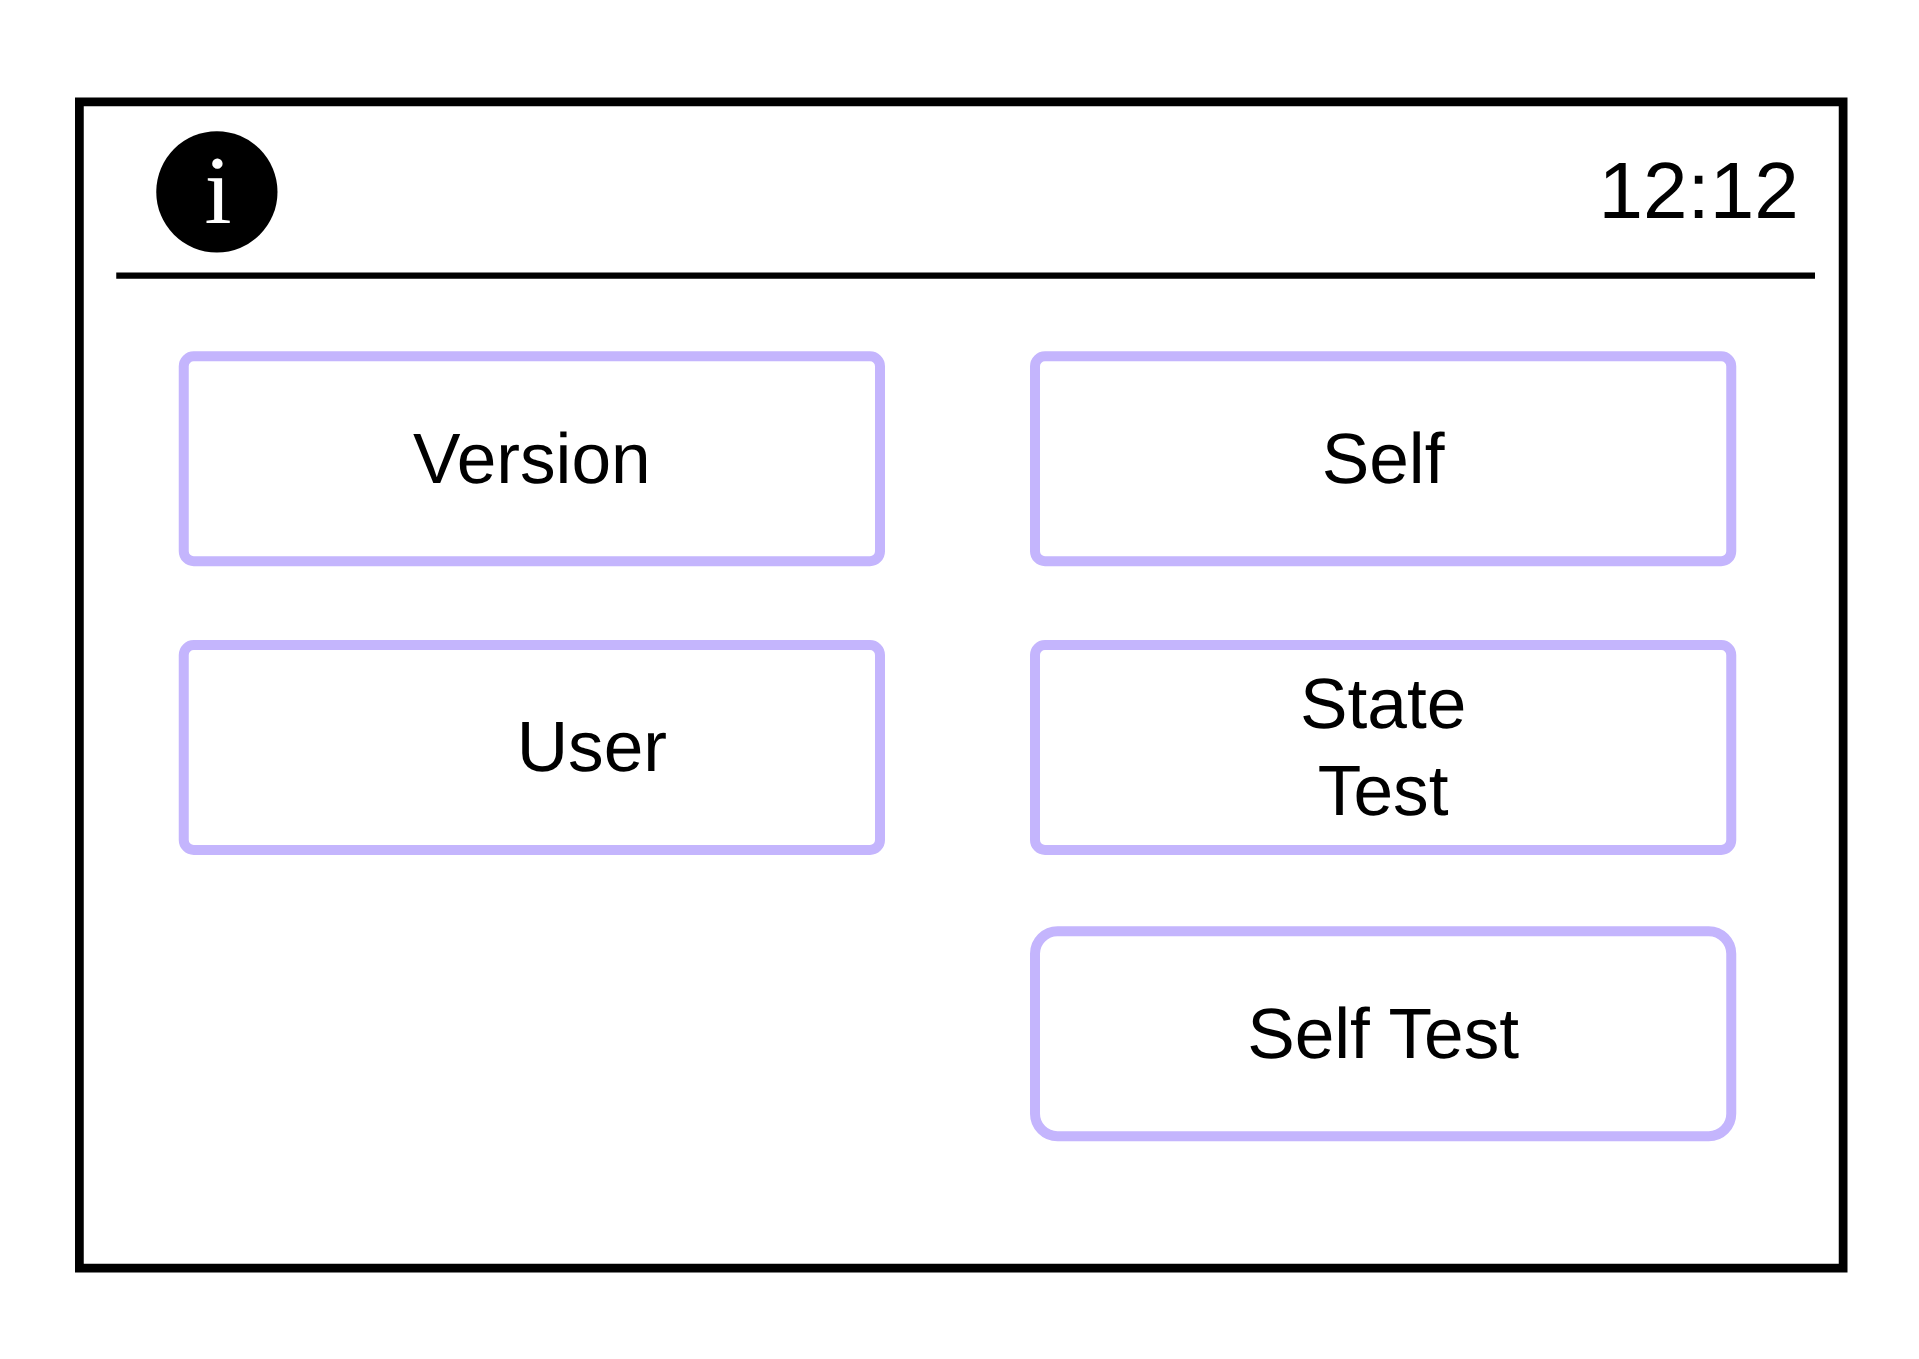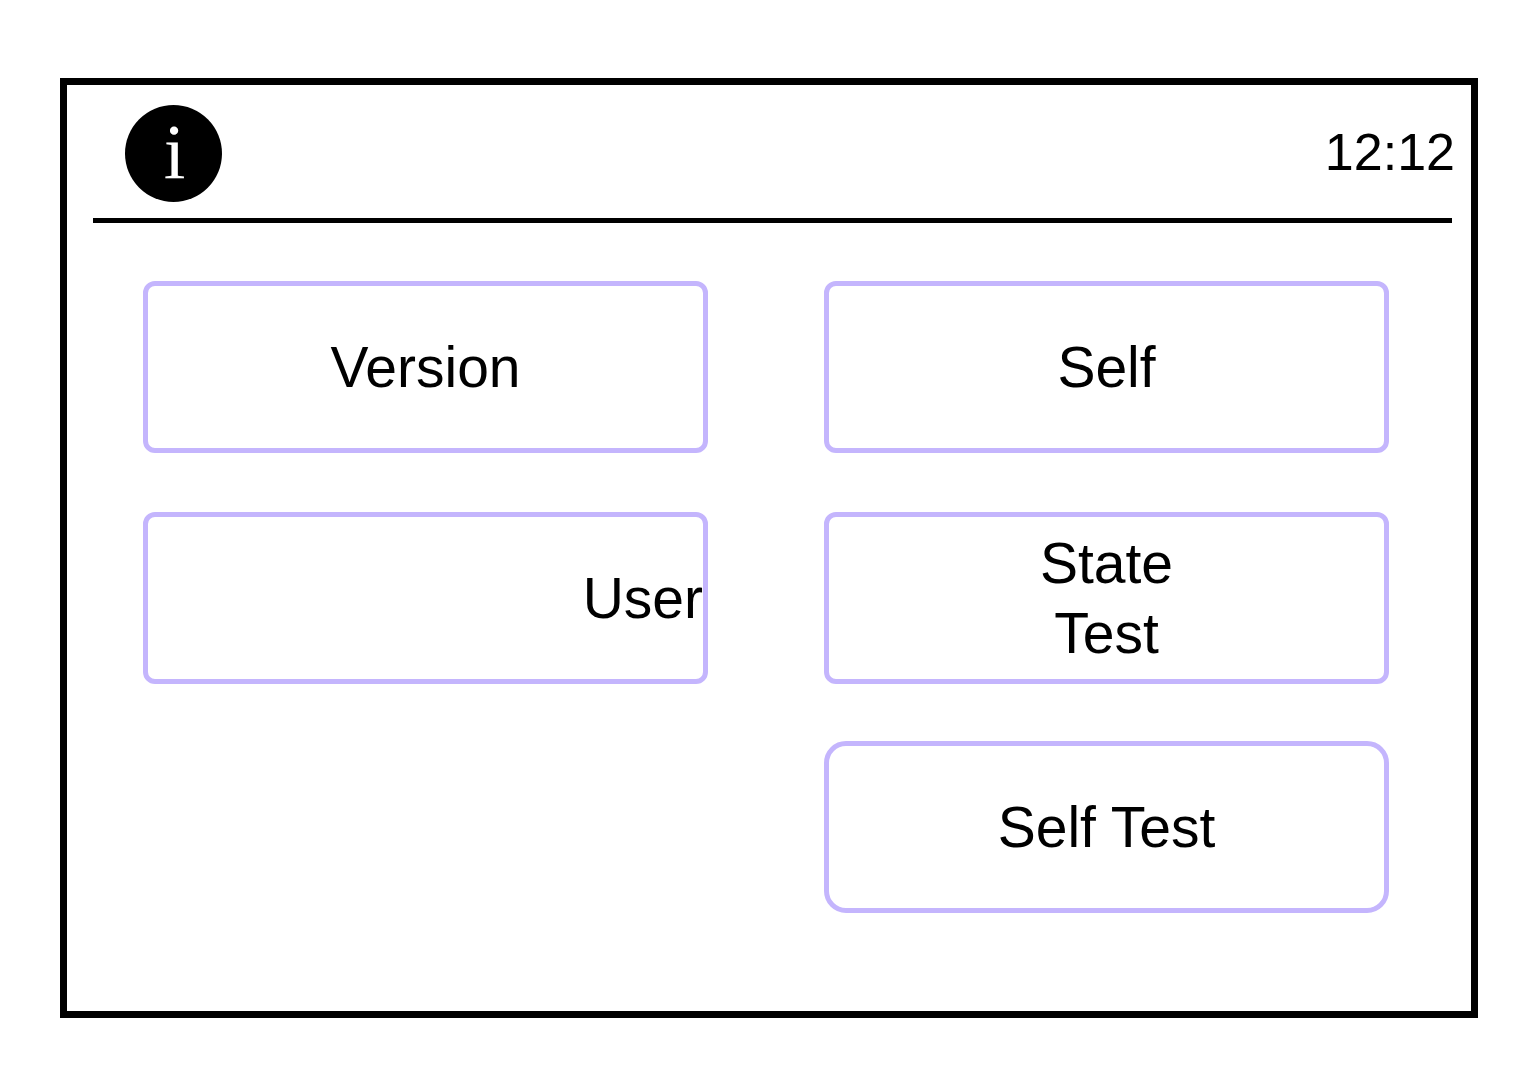--- a/index.html
+++ b/index.html
@@ -66,23 +66,23 @@
     left: 163px;
     top: 33px;
     font-size: 62px;
     line-height: 72px;
     letter-spacing: 0.5px;
     white-space: nowrap;
   }
 
   .clock {
     position: absolute;
-    right: 16px;
+    right: 32px;
     top: 30px;
-    font-size: 52px;
+    font-size: 64px;
     line-height: 74px;
     white-space: nowrap;
     margin-left: 44px;
   }
 
   .header-divider {
     position: absolute;
     left: 26px;
     top: 133px;
     width: 1359px;
@@ -106,36 +106,36 @@
   }
   .menu-column.left  { left: 76px; }
   .menu-column.right { left: 757px; }
 
   .menu-button {
     position: absolute;
     left: 0;
     width: 565px;
     height: 172px;
     box-sizing: border-box;
-    border: 5px solid #c4b5fd;
+    border: 8px solid #c4b5fd;
     border-radius: 12px;
     background: #ffffff;
     display: flex;
     flex-direction: column;
     justify-content: center;
     font-size: 57px;
     line-height: 70px;
     cursor: pointer;
   }
   .menu-button.center-text {
     align-items: center;
     text-align: center;
   }
   .menu-button.left-text {
-    align-items: flex-end;
+    align-items: center;
     text-align: left;
     padding-left: 96px;
   }
   .menu-button .btn-line {
     white-space: nowrap;
   }
 
   .row-1 { top: 54px; }
   .row-2 { top: 285px; }
   .row-3 { top: 514px; border-radius: 22px; }

